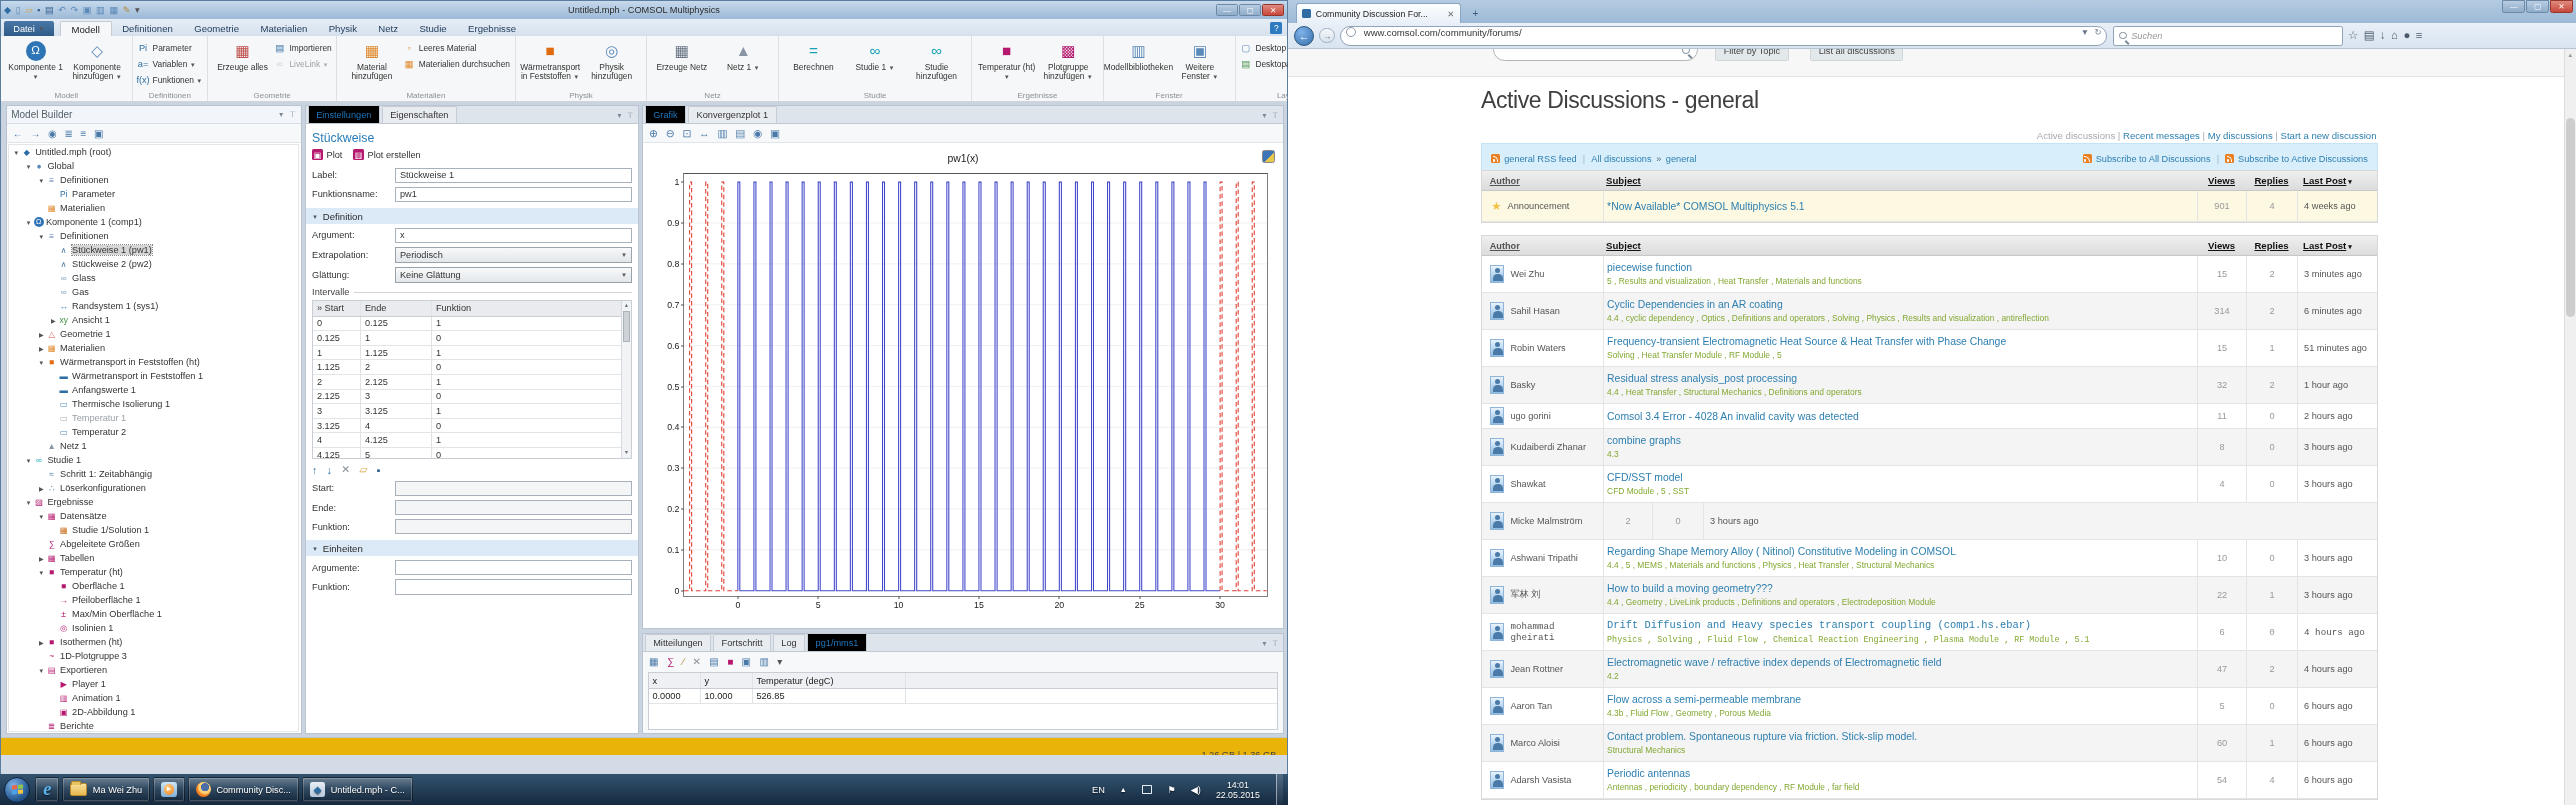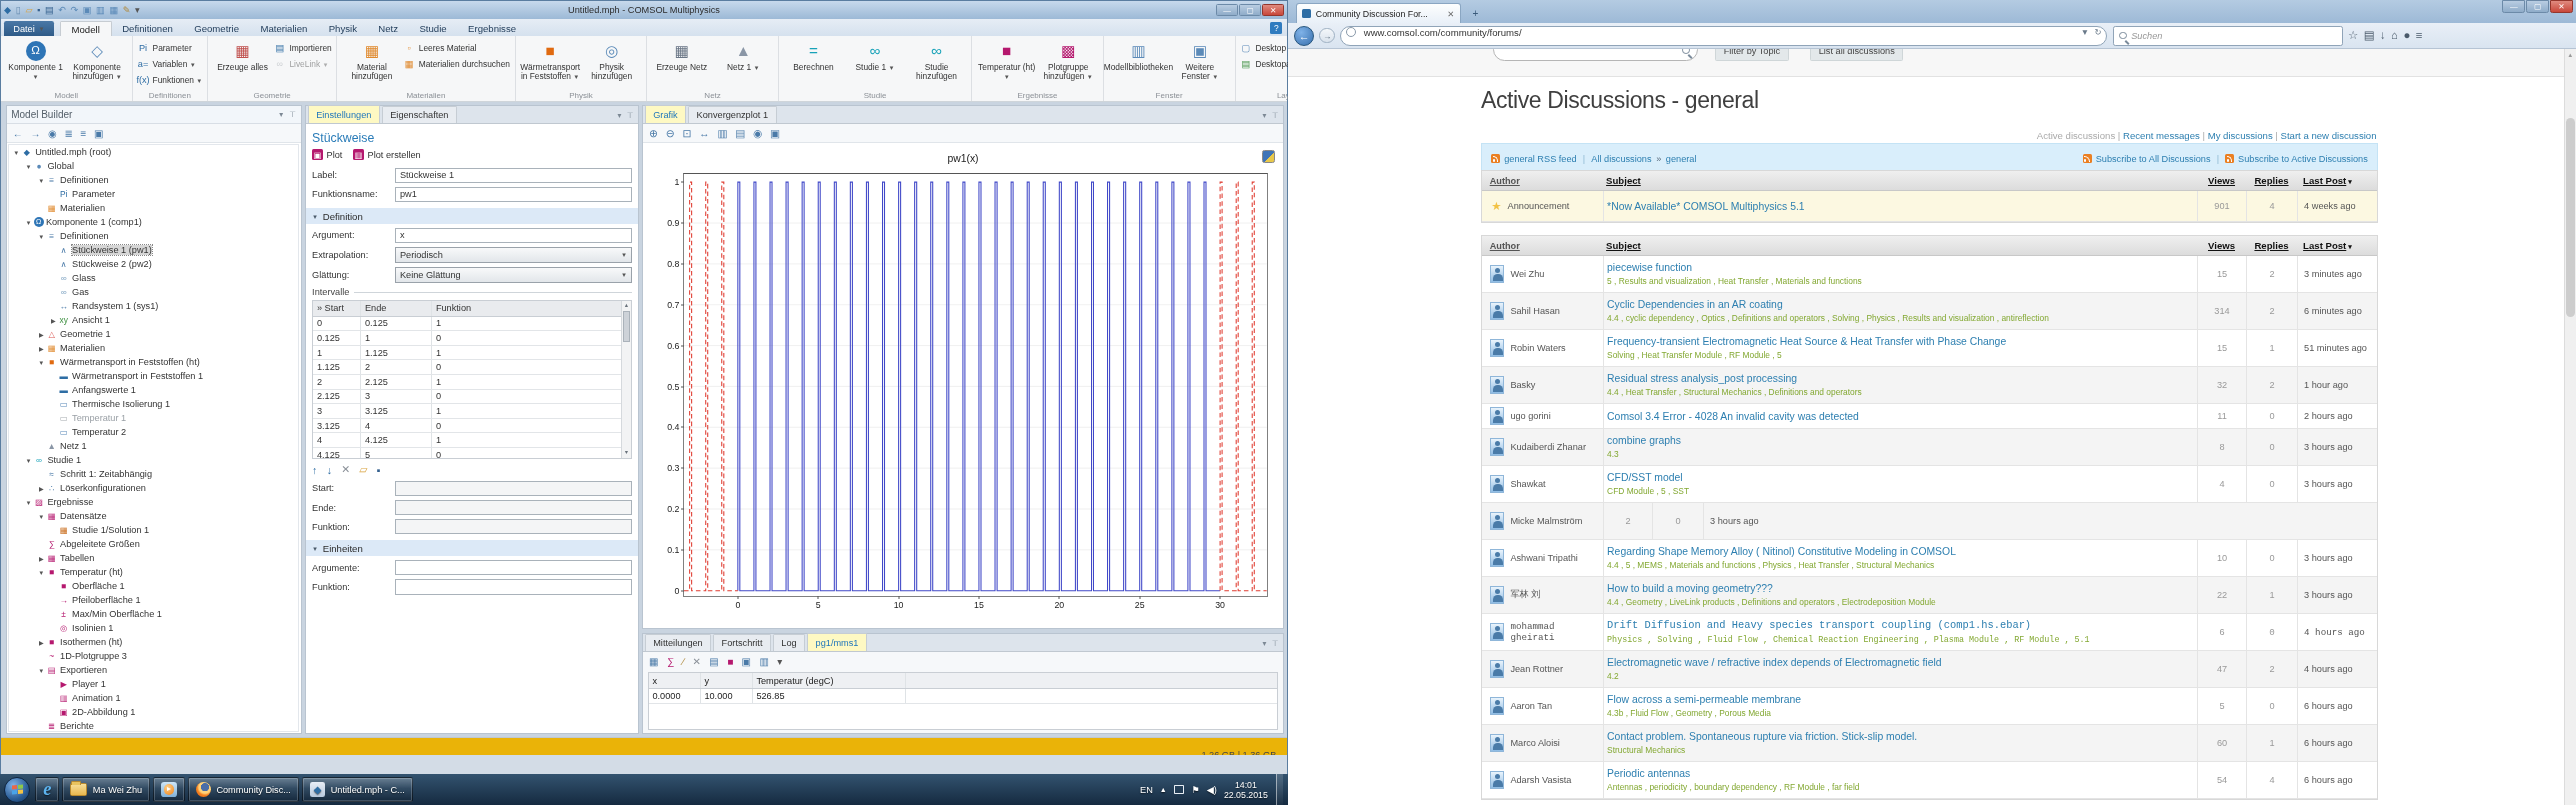--- a/index.html
+++ b/index.html
@@ -42,21 +42,21 @@
   #tree{position:absolute;left:1.5px;right:1.5px;top:38px;bottom:1.5px;background:#fff;overflow:hidden;border:0.8px solid #e3e7ec}
   .trow{height:14px;display:flex;align-items:center;font-size:9.2px;color:#333;white-space:nowrap}
   .trow .tw{width:8.4px;font-size:6.1px;color:#555;text-align:center;flex:none}
   .ticon{width:12.3px;flex:none;text-align:center;font-size:8.4px;line-height:10.7px;margin-right:2.3px}
   .ticon.badge{width:10px;height:10px;border-radius:50%;color:#fff;font-size:7px;line-height:10px;margin-left:0.8px}
   .tlabel.sel{background:#d6d6d6;outline:0.8px dotted #888}
   .trow.grey .tlabel{color:#9aa0a6}
   
   .tstrip{display:flex;align-items:flex-end;height:18.4px;background:#dde4ec;border-bottom:0.8px solid #c0c8d0;padding:0 1.5px;position:relative}
   .ttab{height:17px;padding:0 7.7px;font-size:9.2px;color:#333;background:#e8ecf1;border:0.8px solid #c6cdd4;border-bottom:none;margin-right:1.5px;display:flex;align-items:center;border-radius:1.5px 1.5px 0 0}
-  .ttab.active{background:#fef9c3;color:#1f76bc;height:18.4px}
+  .ttab.active{background:#000000;color:#1f76bc;height:18.4px}
   .tstrip .picons{position:absolute;right:4.6px;top:4.6px;color:#7c8894;font-size:7.7px;display:flex;gap:5.4px}
   
   #settings-body{position:absolute;left:0;right:0;top:18.4px;bottom:0;background:#fff;overflow:hidden;font-size:9.2px;color:#333;padding:4.6px 6.1px}
   #settings-title{font-size:12.3px;color:#2a7cb8;margin:1.5px 0 4.6px}
   .sbtnrow{display:flex;gap:10.7px;margin-bottom:7.7px;align-items:center}
   .sbtn{display:flex;align-items:center;gap:3.8px;font-size:9.2px}
   .sbtn .ricon{font-size:8.4px;width:10.7px;height:10.7px;display:flex;align-items:center;justify-content:center;background:#b5186e;color:#fff;border-radius:1.5px}
   .frow{display:flex;align-items:center;margin:3.8px 0}
   .frow label{width:83px;flex:none}
   .frow .inp{flex:1;height:15.3px;border:0.8px solid #a9b2ba;background:#fff;padding:0 3.8px;font-size:9.2px;display:flex;align-items:center}
@@ -110,21 +110,21 @@
   #start-orb .flag i{display:block}
   .tb-btn{height:24.5px;border-radius:2.3px;border:0.8px solid rgba(0,0,0,.45);box-shadow:inset 0 0 0 0.8px rgba(255,255,255,.25);background:linear-gradient(rgba(255,255,255,.28),rgba(255,255,255,.06) 45%,rgba(0,0,0,.12));display:flex;align-items:center;gap:5.4px;padding:0 7px;color:#fff;font-size:9.2px;text-shadow:0 0.8px 1.5px rgba(0,0,0,.6);white-space:nowrap}
   .tb-ie{font-size:18.4px;font-style:italic;color:#5db4f0;font-family:"Liberation Serif",serif;font-weight:bold}
   .folder-ic{width:17px;height:12.3px;background:linear-gradient(#f7df9a,#e8b84f);border:0.8px solid #b98a2e;border-radius:1.5px;position:relative}
   .folder-ic:before{content:"";position:absolute;left:0;top:-3.1px;width:7.7px;height:3.1px;background:#e8c35f;border:0.8px solid #b98a2e;border-bottom:none;border-radius:1.5px 1.5px 0 0}
   .wmp-ic{width:15.3px;height:15.3px;border-radius:3.1px;background:linear-gradient(#cfe6f7,#7fb0d8);display:flex;align-items:center;justify-content:center}
   .wmp-ic i{width:10.7px;height:10.7px;border-radius:50%;background:radial-gradient(circle at 35% 30%,#ffd089,#ef8218);display:block;position:relative}
   .wmp-ic i:before{content:"";position:absolute;left:3.8px;top:2.7px;border-left:4.6px solid #fff;border-top:2.7px solid transparent;border-bottom:2.7px solid transparent}
   .fx-ic{width:15.3px;height:15.3px;border-radius:50%;background:radial-gradient(circle at 60% 35%,#4b6ea8 0 30%,#ffd27a 32% 45%,#f4811f 60%,#d95b12);flex:none}
   .comsol-ic{width:15.3px;height:15.3px;border-radius:2.3px;background:linear-gradient(#e8eef6,#b9c9dd);display:flex;align-items:center;justify-content:center;color:#2e6da4;font-size:10px}
-  #tray{margin-left:auto;display:flex;align-items:center;gap:7px;color:#fff;padding-right:3.1px}
+  #tray{margin-left:auto;display:flex;align-items:center;gap:15px;color:#fff;padding-right:3.1px}
   #tray .ti{font-size:9.2px;text-shadow:0 0.8px 1.5px rgba(0,0,0,.6)}
   .mon-ic{width:10.7px;height:8.4px;border:1.5px solid #e8eef4;border-radius:0.8px;position:relative;display:inline-block}
   #clock{text-align:center;font-size:8.8px;line-height:10px;text-shadow:0 0.8px 1.5px rgba(0,0,0,.6)}
   #showdesk{width:7px;height:31px;border-left:0.8px solid rgba(255,255,255,.5);background:linear-gradient(rgba(255,255,255,.15),rgba(255,255,255,.03));margin-left:1.5px}
   
   #right{left:1288px;top:0;width:1288px;height:805px;background:#fff}
   #fx-top{left:0;top:0;width:1288px;height:23px;background:linear-gradient(#b4cbe2,#9db9d6)}
   #fx-tab{position:absolute;left:7.7px;top:3.1px;width:165px;height:20px;background:linear-gradient(#fdfefe,#e9f0f8);border:0.8px solid #8aa6c2;border-bottom:none;border-radius:3.1px 3.1px 0 0;display:flex;align-items:center;gap:4.6px;padding:0 5.4px;font-size:8.8px;color:#222}
   #fx-tab .fav{width:9.2px;height:9.2px;border-radius:1.5px;background:#2e6da4;flex:none}
   #fx-tab .tx{color:#666;font-size:8.4px;margin-left:auto}

